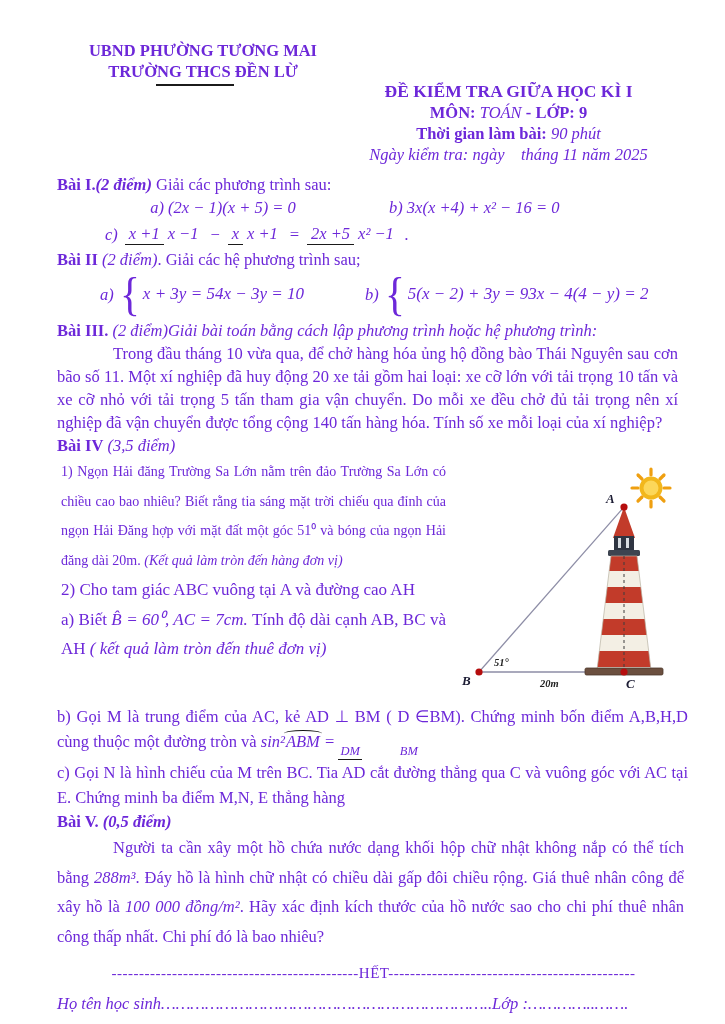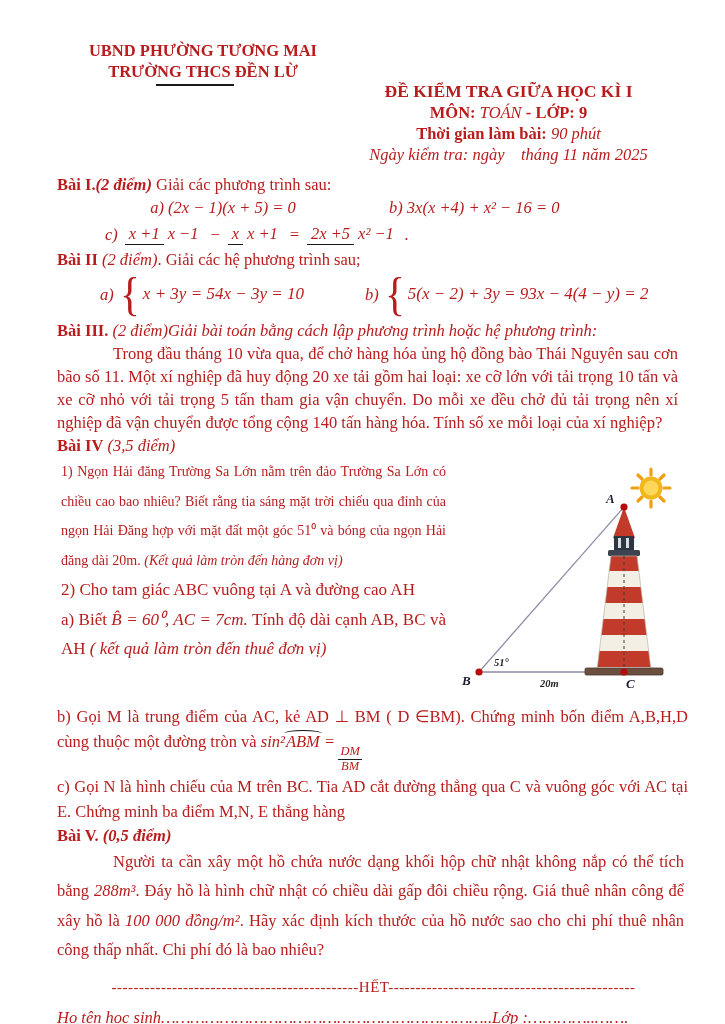--- a/index.html
+++ b/index.html
@@ -1,19 +1,19 @@
 <!DOCTYPE html>
 <html lang="vi"><head>
 <meta charset="utf-8">
 <style>
   * { box-sizing: border-box; margin: 0; padding: 0; }
   html,body { background:#ffffff; }
   .page{
     width:725px; height:1024px; background:#fff; overflow:hidden;
-    color:#b91c1c; font-family:"Liberation Serif", serif; font-size:16.5px;
+    color:#6d28d9; font-family:"Liberation Serif", serif; font-size:16.5px;
     padding:40px 35px 0 57px; position:relative; margin:0 auto;
   }
   .b{font-weight:bold} .i{font-style:italic} .bi{font-weight:bold;font-style:italic}
   .pre{white-space:pre}
   
   .hdr{display:flex; line-height:21px; margin-bottom:8px;}
   .hdr-left{width:292px; text-align:center; font-weight:bold; font-size:16.5px;}
   .hdr-right{flex:1; text-align:center; padding-right:22px;margin-top:41px;}
   .school-underline{width:78px; border-bottom:2px solid #1b1b1b; margin:2px auto 0; transform:translateX(-8px);}
   .exam-title{font-weight:bold; font-size:17.5px;}
@@ -33,21 +33,21 @@
   .sys-eqs{display:inline-flex; flex-direction:row; font-style:italic; font-size:17px; line-height:1.32; margin-left:2px;}
   .para{ text-align:justify; line-height:23px; }
   .indent{text-indent:56px;}
   .b3-para{padding-right:12px;}
   
   .b4-body{ }
   .fig{float:right; width:236px; margin:10px 0 2px 8px;}
   .b4-p1{line-height:29.5px; text-align:justify; font-size:14px; padding-left:4px;}
   .b4-line{line-height:29.5px; font-size:17px; padding-left:4px; text-align:justify;}
   .b4-bc{clear:both; line-height:25px; text-align:justify; padding-right:2px;}
-  .sfrac{display:inline-flex; flex-direction:column; text-align:center; font-size:12.5px; line-height:1.1; vertical-align:-8px; font-style:italic;}
+  .sfrac{display:inline-flex; flex-direction:row; text-align:center; font-size:12.5px; line-height:1.1; vertical-align:-8px; font-style:italic;gap:38px;}
   .sfrac .num{border-bottom:1px solid #1a1a1a; padding:0 2px;}
   .widehat{position:relative; font-style:italic; padding:0 1px;}
   .widehat::before{content:""; position:absolute; left:-1px; right:-1px; top:-2px; height:6px;
     border-top:1.4px solid #111; border-radius:60% 60% 0 0;}
   .b5-para{line-height:29.5px; padding-right:6px;}
   
   .end-line{ text-align:center; margin-top:14px; font-size:15px; letter-spacing:.5px;}
   .name-line{ font-style:italic; margin-top:12px; font-size:16.5px;}
 </style>
 </head>

